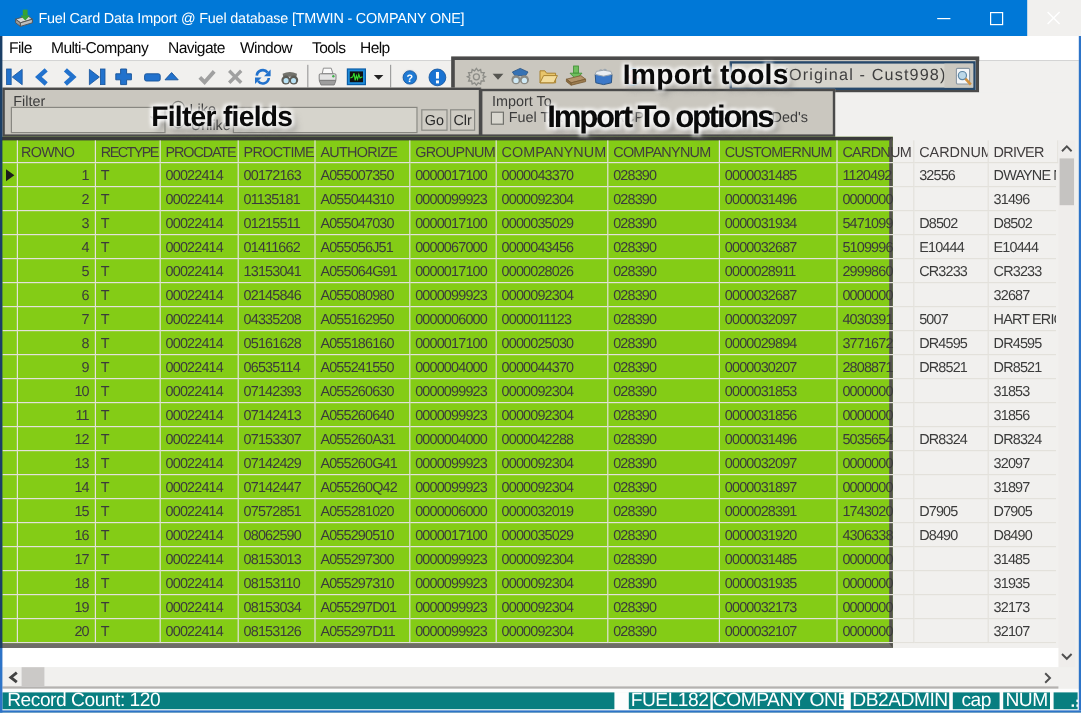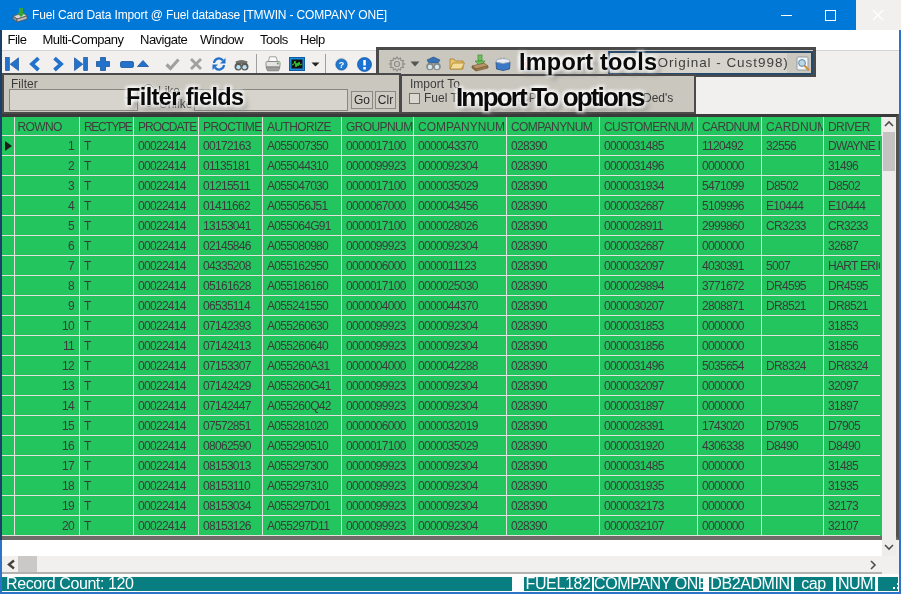--- a/index.html
+++ b/index.html
@@ -26,21 +26,21 @@
 #ipanel{left:400px;top:74px;width:296px;height:40px;background:#cac7bf;border:2px solid #4a4a4a;}
 .flabel{position:absolute;font-size:12px;color:#3c3c3c;}
 .field{position:absolute;background:#d6d4cc;border:1px solid #888781;}
 .btn{position:absolute;background:#cfccc4;border:1px solid #8a8a85;font-size:12px;color:#2b2b2b;text-align:center;}
 .radio{position:absolute;width:11px;height:11px;border-radius:50%;background:#d9d7cf;border:1px solid #70706b;}
 .cb{position:absolute;width:11px;height:11px;background:#d9d7cf;border:1px solid #70706b;}
 
 #gapr{left:696px;top:77px;width:203px;height:37px;background:#f1f0ee;}
 #gapr2{left:816px;top:51px;width:83px;height:26px;background:#f1f0ee;}
 
-#grid{left:0px;top:114px;width:899px;height:426px;background:#22c55e;border-top:3px solid #3a3a3a;border-bottom:4px solid #6e6c68;border-right:3px solid #54524e;}
+#grid{left:0px;top:114px;width:744px;height:426px;background:#84cc16;border-top:3px solid #3a3a3a;border-bottom:4px solid #6e6c68;border-right:3px solid #54524e;}
 .ghead{position:absolute;left:0;top:0;width:880px;height:19px;}
 .hc{position:absolute;top:0;height:19px;border-right:1px solid #e3e1db;border-bottom:1px solid #e3e1db;font-size:12px;letter-spacing:-0.6px;color:#413d3e;line-height:20px;white-space:nowrap;overflow:hidden;}
 .hc:nth-child(3){letter-spacing:-1.3px;}.hc:nth-child(4){letter-spacing:-0.95px;}
 .hc:nth-child(8),.hc:nth-child(12){letter-spacing:0;}
 #gbody{position:absolute;left:0;top:19px;width:880px;height:400px;overflow:hidden;}
 .grow{position:absolute;left:0;height:20px;width:880px;}
 .c{position:absolute;top:0;height:20px;line-height:21px;font-size:12px;letter-spacing:-0.7px;color:#3b3b3b;border-right:1px solid #e3e1db;border-bottom:1px solid #e3e1db;padding-left:4px;white-space:nowrap;overflow:hidden;}
 .c.num{text-align:right;padding-right:5px;padding-left:0;}
 .selarr{position:absolute;left:3px;top:5px;width:0;height:0;border-left:7px solid #1c1c1c;border-top:5px solid transparent;border-bottom:5px solid transparent;}
 

